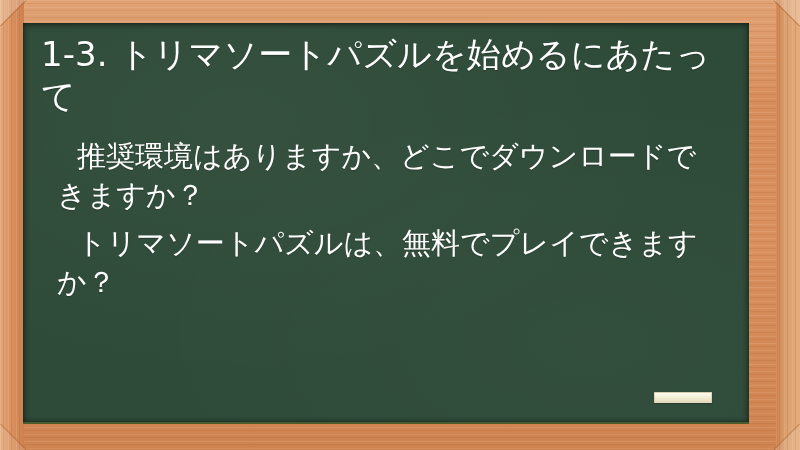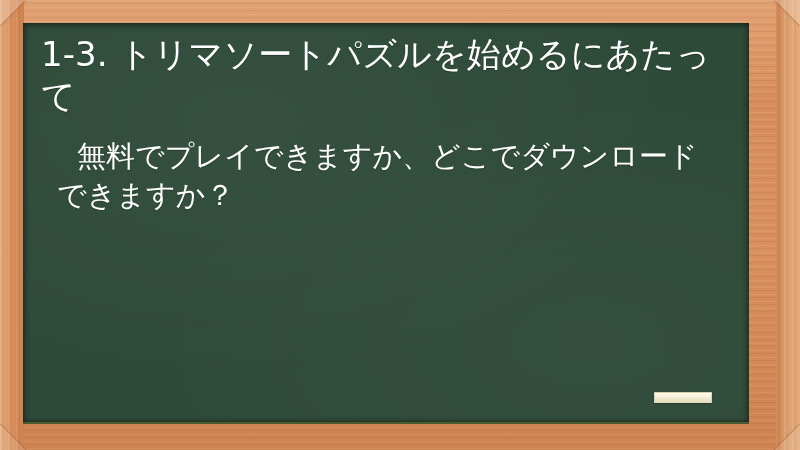--- a/index.html
+++ b/index.html
@@ -151,21 +151,22 @@
   <div class="miter miter-tr"></div>
   <div class="miter miter-bl"></div>
   <div class="miter miter-br"></div>
 
   <div class="board">
     <div class="board-inner">
 
       <h1 class="title">1-3. トリマソートパズルを始めるにあたって</h1>
 
       <ul class="qlist">
-        <li class="qitem">無料でプレイできますか、どこでダウンロードできますか？</li>
+        <li class="qitem">推奨環境はありますか、どこでダウンロードできますか？</li>
+        <li class="qitem">トリマソートパズルは、無料でプレイできますか？</li>
       </ul>
 
     </div>
   </div>
 
   <div class="chalk"></div>
 
 </div>
 
 </body></html>

